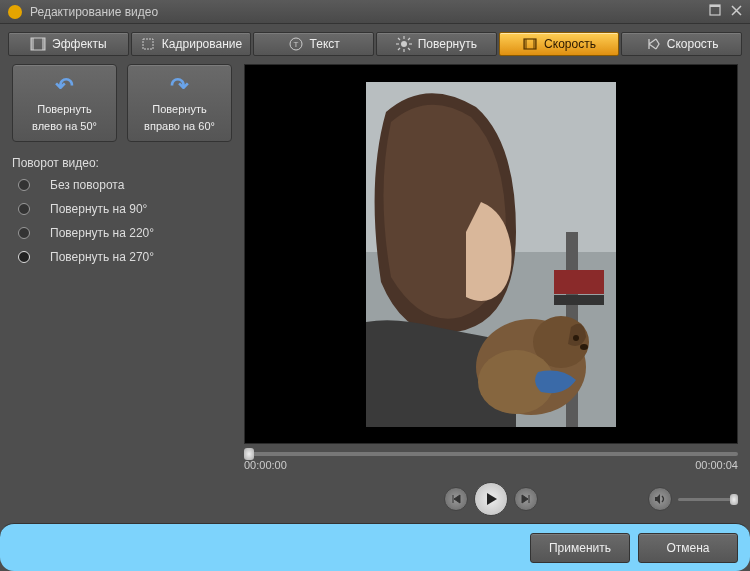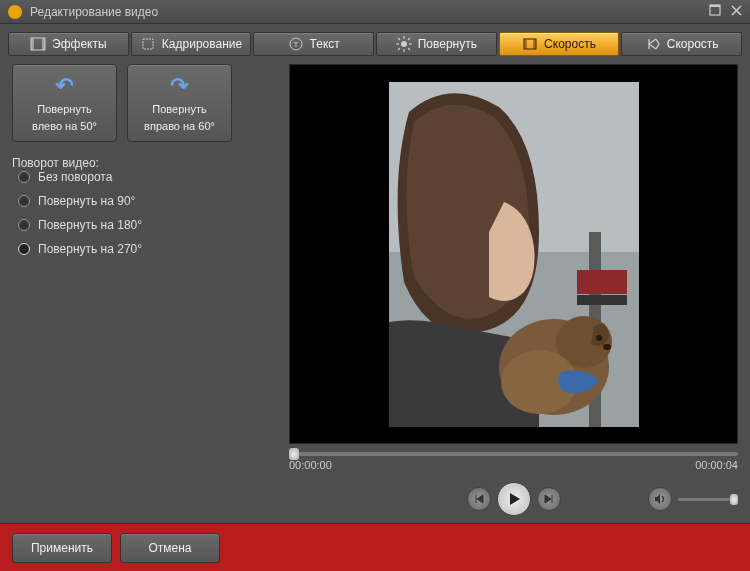--- a/index.html
+++ b/index.html
@@ -75,33 +75,33 @@
     border-radius: 4px;
     display:flex; flex-direction:column; align-items:center; justify-content:center;
     gap: 4px;
     color:#eee; font-size:11px; text-align:center;
     box-shadow: inset 0 1px 0 rgba(255,255,255,0.12);
     cursor:pointer;
     padding: 4px;
     line-height: 1.2;
   }
   .rot-arrow { font-size: 22px; color: #6aa3e8; font-weight:bold; }
-  .section-label { font-size:12px; color:#ddd; }
+  .section-label { font-size:12px; color:#ddd; margin-bottom:8px; }
   .radio-list { display:flex; flex-direction:column; gap:10px; padding-left:6px; }
-  .radio-item { display:flex; align-items:center; gap:8px; cursor:pointer; }
+  .radio-item { display:flex; align-items:center; gap:20px; cursor:pointer; }
   .radio-dot {
     width:12px; height:12px; border-radius:50%;
     border:1px solid #999; background:#333;
     display:flex; align-items:center; justify-content:center;
   }
   .radio-dot.inner { width:6px; height:6px; border:none; background:#eee; border-radius:50%; }
   .radio-item.selected .radio-dot { background:#222; border-color:#ddd; }
 
   .preview-area {
-    flex:1; display:flex; flex-direction:column;margin-left:45px;
+    flex:1; display:flex; flex-direction:column;
   }
   .video-frame {
     flex:1;
     background:#000;
     border:1px solid #2a2a2a;
     display:flex; align-items:center; justify-content:center;
     overflow:hidden;
   }
   .video-content {
     width: 250px; height: 345px;
@@ -132,23 +132,24 @@
     display:flex; align-items:center; justify-content:center;
     cursor:pointer; color:#222;
   }
   .cbtn.play { width:34px; height:34px; background:radial-gradient(#eee,#bbb); }
   .vol-group { position:absolute; right:0; display:flex; align-items:center; gap:6px; }
   .vol-track { width:60px; height:3px; background:#777; border-radius:2px; position:relative; }
   .vol-thumb { position:absolute; right:0; top:-4px; width:8px; height:11px; background:radial-gradient(#eee,#aaa); border-radius:3px;}
 
   .footer {
     height:48px; border-top:1px solid #333;
-    display:flex; align-items:center;
+    display:flex; justify-content:flex-end; align-items:center;
     padding:0 12px; gap:8px;
-    background:#b91c1c;
+    background:#7dd3fc;
+    border-radius:14px;
   }
   .fbtn {
     min-width:100px; height:30px;
     background: linear-gradient(#6a6a6a,#555);
     border:1px solid #333; border-radius:3px;
     color:#eee; display:flex; align-items:center; justify-content:center;
     cursor:pointer;
     box-shadow: inset 0 1px 0 rgba(255,255,255,0.12);
     font-size:12px;
   }
@@ -260,21 +261,21 @@
         <div class="radio-item">
           <span class="radio-dot"></span>
           <span>Без поворота</span>
         </div>
         <div class="radio-item">
           <span class="radio-dot"></span>
           <span>Повернуть на 90°</span>
         </div>
         <div class="radio-item">
           <span class="radio-dot"></span>
-          <span>Повернуть на 180°</span>
+          <span>Повернуть на 220°</span>
         </div>
         <div class="radio-item selected">
           <span class="radio-dot">
               <span class="radio-dot inner"></span>
             </span>
           <span>Повернуть на 270°</span>
         </div>
       </div>
     </div>
 

